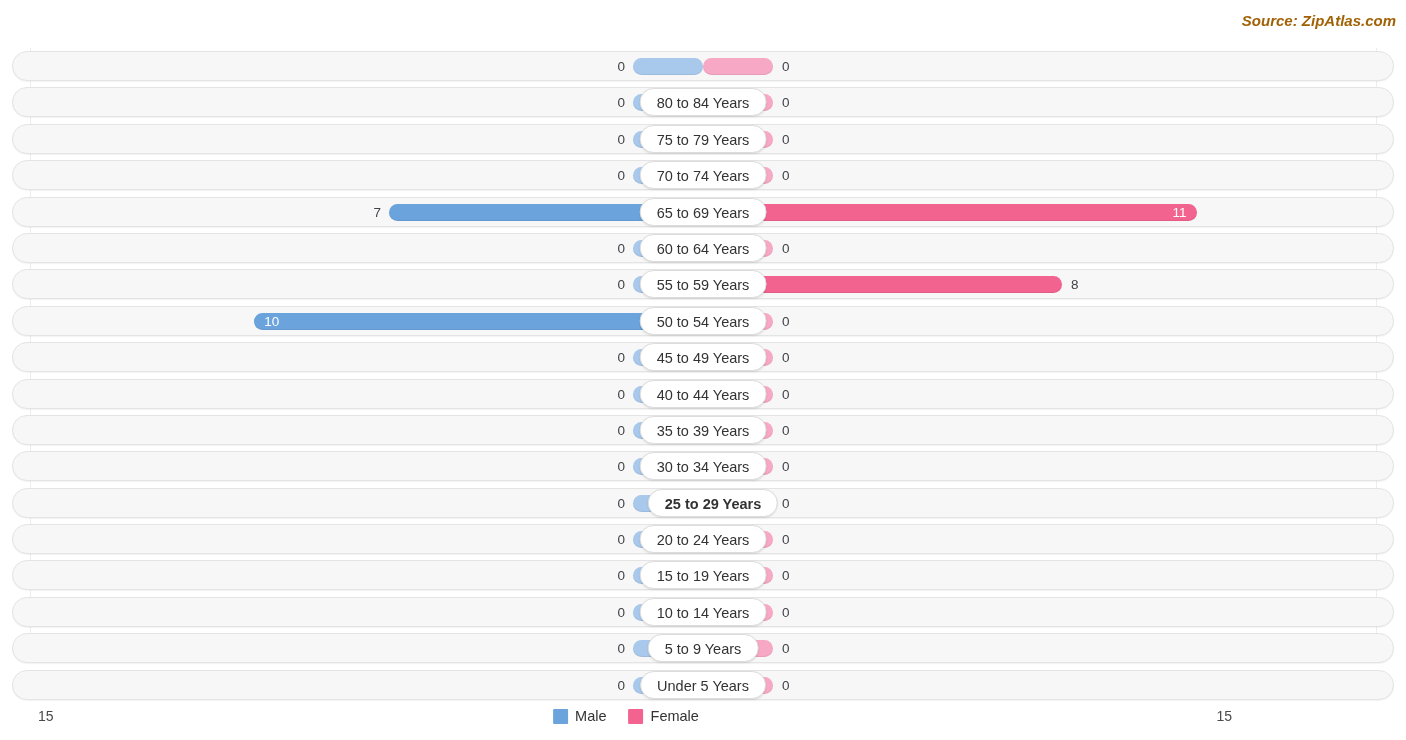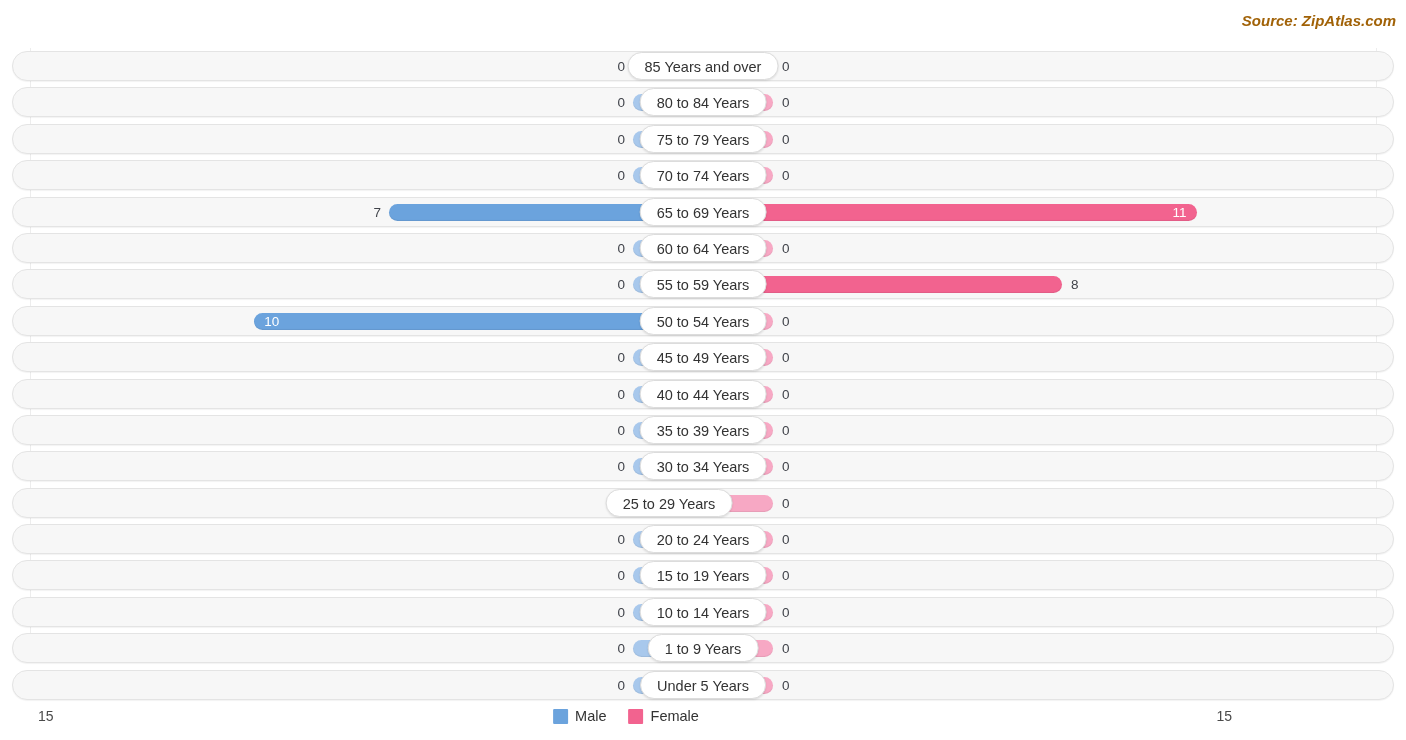--- a/index.html
+++ b/index.html
@@ -201,21 +201,20 @@
     <div class="gridline" style="left:30px"></div>
     <div class="gridline" style="left:1376px"></div>
   </div>
   <div class="rows" id="rows-container">
       <div class="row">
         <div class="track"></div>
         <div class="bar bar-male" style="left: 633px; width: 70px;"></div>
         <div class="bar bar-female" style="left: 703px; width: 70px;"></div>
         <div class="val val-male" style="left: 581px; width: 44px;">0</div>
         <div class="val val-female" style="left: 782px; width: 44px;">0</div>
-        <div class="age-pill" style="left: 703px;">85 Years and over</div>
       </div>
       <div class="row">
         <div class="track"></div>
         <div class="bar bar-male" style="left: 633px; width: 70px;"></div>
         <div class="bar bar-female" style="left: 703px; width: 70px;"></div>
         <div class="val val-male" style="left: 581px; width: 44px;">0</div>
         <div class="val val-female" style="left: 782px; width: 44px;">0</div>
         <div class="age-pill" style="left: 703px;">80 to 84 Years</div>
       </div>
       <div class="row">
@@ -297,21 +296,21 @@
         <div class="val val-male" style="left: 581px; width: 44px;">0</div>
         <div class="val val-female" style="left: 782px; width: 44px;">0</div>
         <div class="age-pill" style="left: 703px;">30 to 34 Years</div>
       </div>
       <div class="row">
         <div class="track"></div>
         <div class="bar bar-male" style="left: 633px; width: 70px;"></div>
         <div class="bar bar-female" style="left: 703px; width: 70px;"></div>
         <div class="val val-male" style="left: 581px; width: 44px;">0</div>
         <div class="val val-female" style="left: 782px; width: 44px;">0</div>
-        <div class="age-pill" style="left: 669px;">25 to 29 Years</div>
+        <div class="age-pill" style="left: 713px; font-weight: bold;">25 to 29 Years</div>
       </div>
       <div class="row">
         <div class="track"></div>
         <div class="bar bar-male" style="left: 633px; width: 70px;"></div>
         <div class="bar bar-female" style="left: 703px; width: 70px;"></div>
         <div class="val val-male" style="left: 581px; width: 44px;">0</div>
         <div class="val val-female" style="left: 782px; width: 44px;">0</div>
         <div class="age-pill" style="left: 703px;">20 to 24 Years</div>
       </div>
       <div class="row">
@@ -329,21 +328,21 @@
         <div class="val val-male" style="left: 581px; width: 44px;">0</div>
         <div class="val val-female" style="left: 782px; width: 44px;">0</div>
         <div class="age-pill" style="left: 703px;">10 to 14 Years</div>
       </div>
       <div class="row">
         <div class="track"></div>
         <div class="bar bar-male" style="left: 633px; width: 70px;"></div>
         <div class="bar bar-female" style="left: 703px; width: 70px;"></div>
         <div class="val val-male" style="left: 581px; width: 44px;">0</div>
         <div class="val val-female" style="left: 782px; width: 44px;">0</div>
-        <div class="age-pill" style="left: 703px;">1 to 9 Years</div>
+        <div class="age-pill" style="left: 703px;">5 to 9 Years</div>
       </div>
       <div class="row">
         <div class="track"></div>
         <div class="bar bar-male" style="left: 633px; width: 70px;"></div>
         <div class="bar bar-female" style="left: 703px; width: 70px;"></div>
         <div class="val val-male" style="left: 581px; width: 44px;">0</div>
         <div class="val val-female" style="left: 782px; width: 44px;">0</div>
         <div class="age-pill" style="left: 703px;">Under 5 Years</div>
       </div>
     </div>

